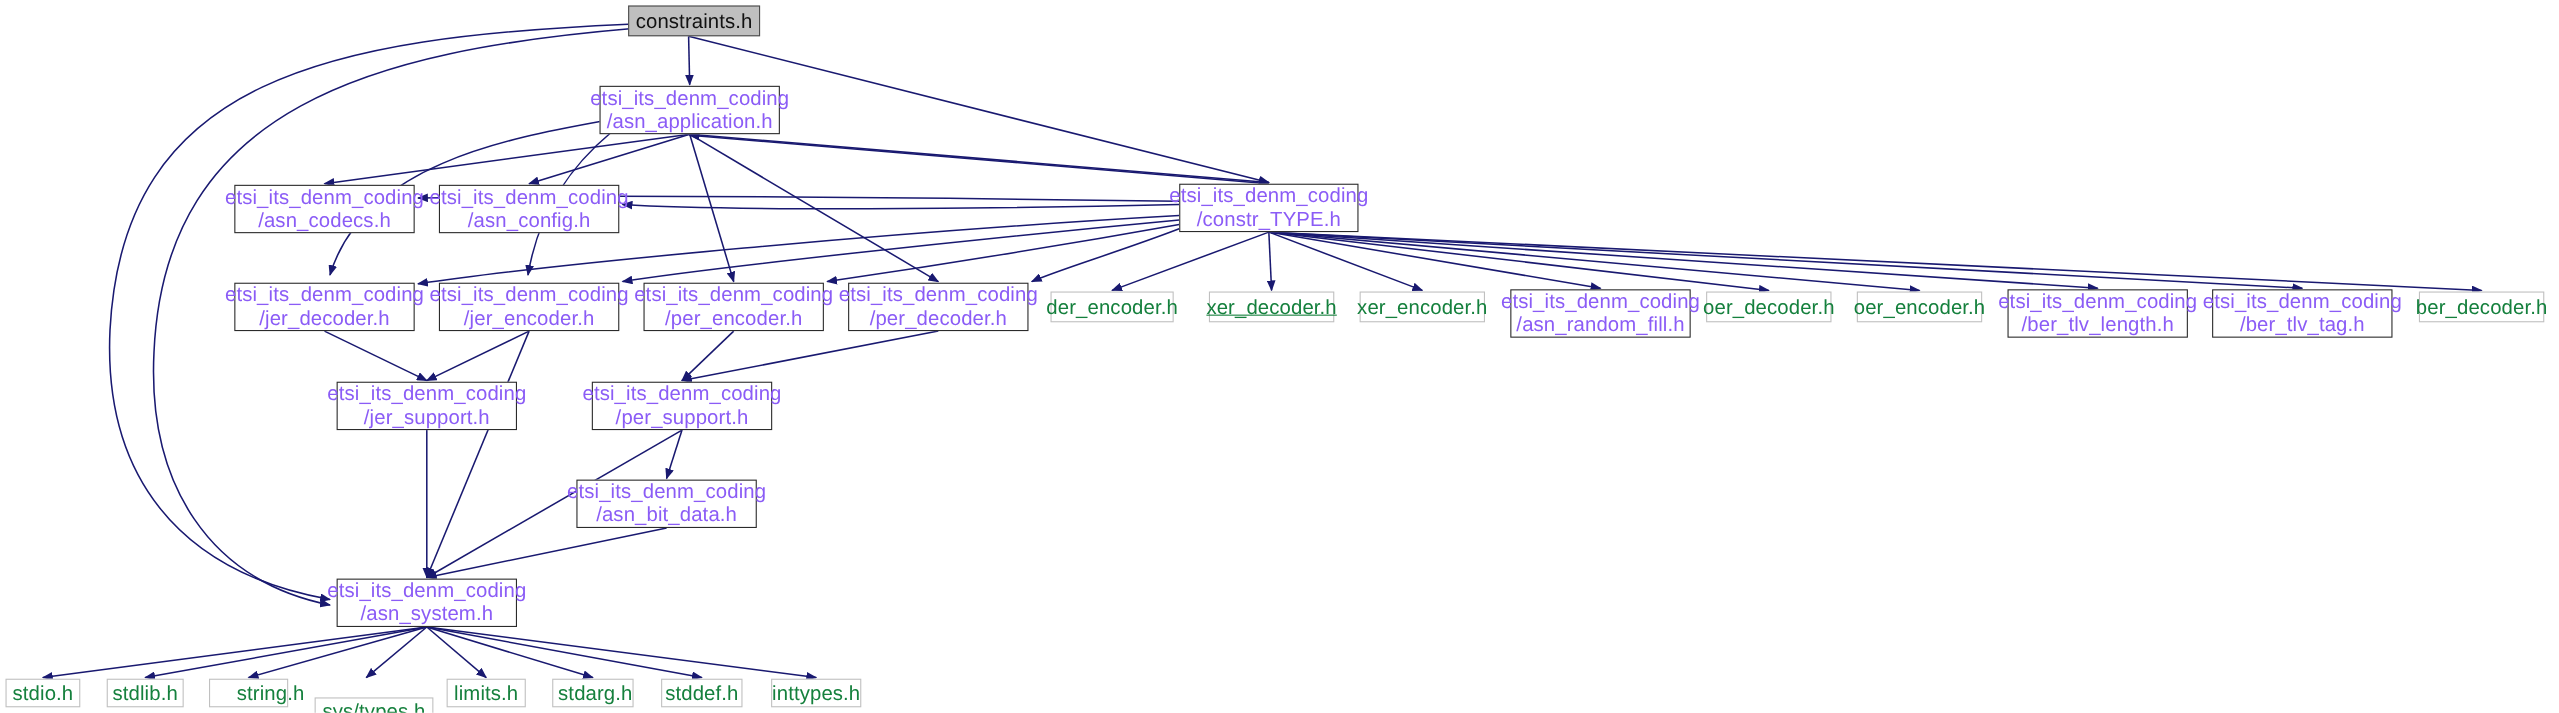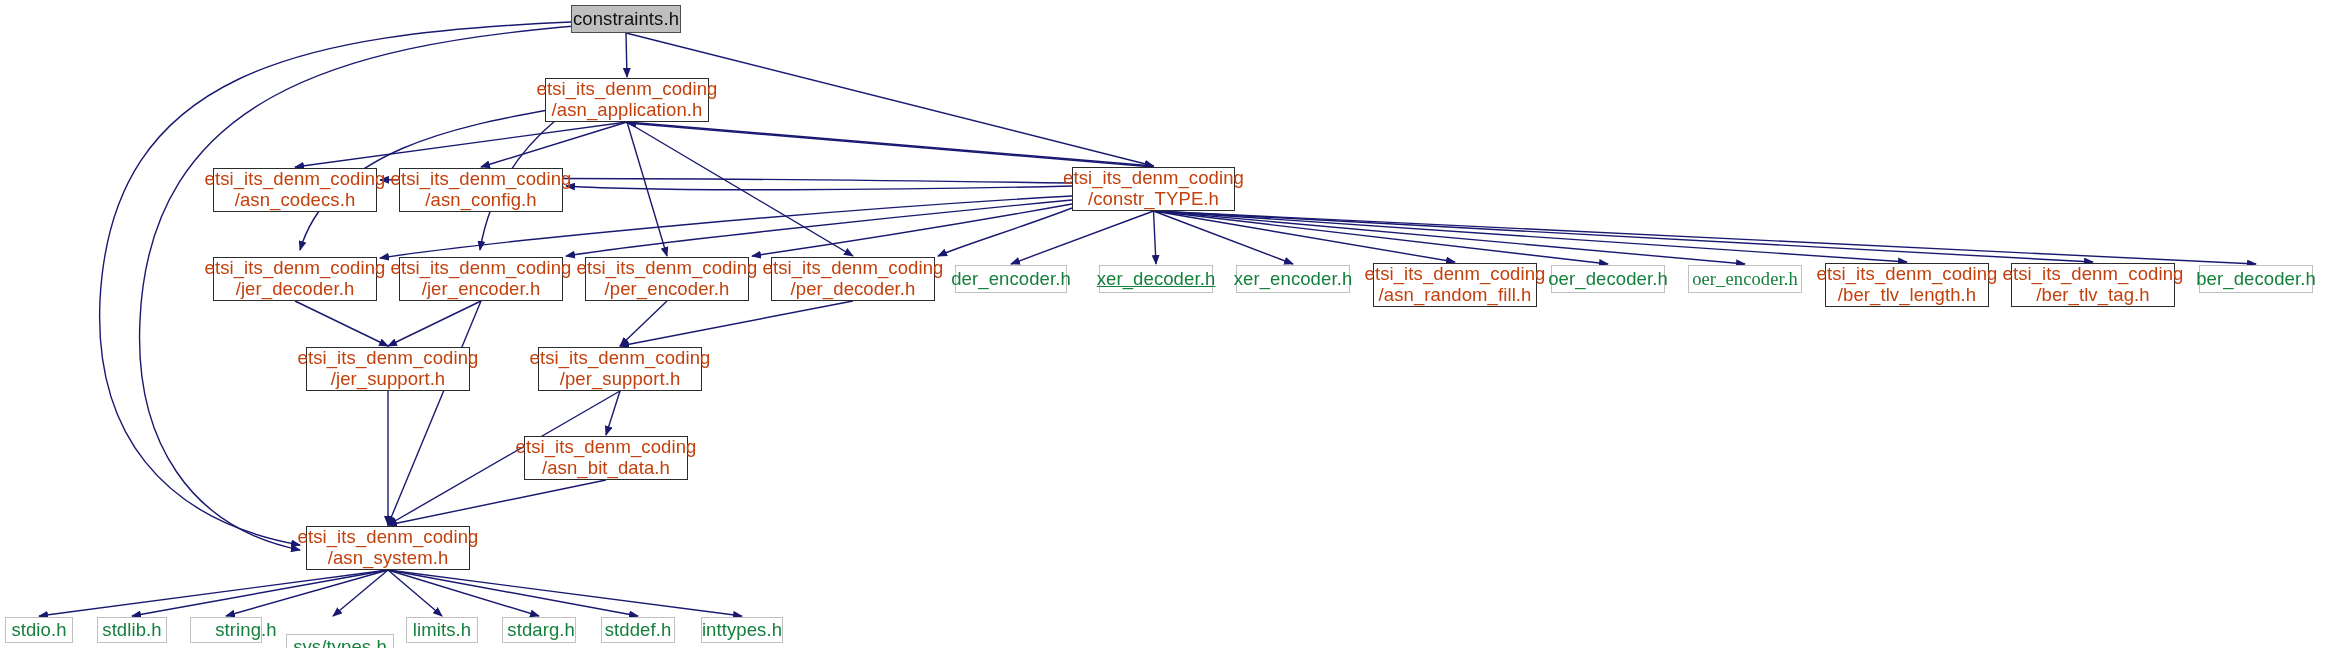--- a/index.html
+++ b/index.html
@@ -2,21 +2,21 @@
 <html><head>
 <meta charset="utf-8">
 <style>
   html,body{margin:0;padding:0;background:#ffffff;}
   body{width:2326px;height:648px;font-family:"Liberation Sans","DejaVu Sans",sans-serif;overflow:hidden;}
   #graph{position:relative;width:2326px;height:648px;background:#ffffff;}
   svg.edges{position:absolute;left:0;top:0;width:2326px;height:648px;}
   .node{position:absolute;box-sizing:border-box;display:flex;align-items:center;justify-content:center;
         text-align:center;line-height:1.12;white-space:pre-line;}
   .node.plain{background:#ffffff;border:1px solid #c0c0c0;color:#15803d;}
-  .node.strong{background:#ffffff;border:1.6px solid #2b2b2b;color:#c2410c;}
+  .node.strong{background:#ffffff;border:1.6px solid #2b2b2b;color:#8b5cf6;}
   .node.current{background:#bfbfbf;border:1.6px solid #4d4d4d;color:#111111;}
   .label{font-size:18.5px;letter-spacing:.1px;}
 </style>
 </head>
 <body>
 
 <div id="graph">
   <svg class="edges" viewBox="0 0 2326 648">
     <defs>
       <marker id="arrow" markerWidth="10" markerHeight="8" refX="9" refY="4" orient="auto" markerUnits="userSpaceOnUse">
@@ -64,21 +64,21 @@
         <line x1="388" y1="570" x2="132" y2="616" stroke="#191970" stroke-width="1.4" marker-end="url(#arrow)"></line>
         <line x1="388" y1="570" x2="226" y2="616" stroke="#191970" stroke-width="1.4" marker-end="url(#arrow)"></line>
         <line x1="388" y1="570" x2="333" y2="616" stroke="#191970" stroke-width="1.4" marker-end="url(#arrow)"></line>
         <line x1="388" y1="570" x2="442" y2="616" stroke="#191970" stroke-width="1.4" marker-end="url(#arrow)"></line>
         <line x1="388" y1="570" x2="539" y2="616" stroke="#191970" stroke-width="1.4" marker-end="url(#arrow)"></line>
         <line x1="388" y1="570" x2="638" y2="616" stroke="#191970" stroke-width="1.4" marker-end="url(#arrow)"></line>
         <line x1="388" y1="570" x2="742" y2="616" stroke="#191970" stroke-width="1.4" marker-end="url(#arrow)"></line>
       </g>
   </svg>
   <div id="nodes-layer">
-      <div class="node current" style="left: 571px; top: 5px; width: 110px; height: 28px;"><span class="label">constraints.h</span></div>
+      <div class="node current" style="left: 571px; top: 5px; width: 120px; height: 28px;"><span class="label">constraints.h</span></div>
       <div class="node strong" style="left: 545px; top: 78px; width: 164px; height: 44px;"><span class="label">etsi_its_denm_coding
 /asn_application.h</span></div>
       <div class="node strong" style="left: 213px; top: 168px; width: 164px; height: 44px;"><span class="label">etsi_its_denm_coding
 /asn_codecs.h</span></div>
       <div class="node strong" style="left: 399px; top: 168px; width: 164px; height: 44px;"><span class="label">etsi_its_denm_coding
 /asn_config.h</span></div>
       <div class="node strong" style="left: 1072px; top: 167px; width: 163px; height: 44px;"><span class="label">etsi_its_denm_coding
 /constr_TYPE.h</span></div>
       <div class="node strong" style="left: 213px; top: 257px; width: 164px; height: 44px;"><span class="label">etsi_its_denm_coding
 /jer_decoder.h</span></div>
@@ -87,21 +87,21 @@
       <div class="node strong" style="left: 585px; top: 257px; width: 164px; height: 44px;"><span class="label">etsi_its_denm_coding
 /per_encoder.h</span></div>
       <div class="node strong" style="left: 771px; top: 257px; width: 164px; height: 44px;"><span class="label">etsi_its_denm_coding
 /per_decoder.h</span></div>
       <div class="node plain" style="left: 955px; top: 265px; width: 112px; height: 28px;"><span class="label">der_encoder.h</span></div>
       <div class="node plain" style="left: 1099px; top: 265px; width: 114px; height: 28px; text-decoration: underline;"><span class="label">xer_decoder.h</span></div>
       <div class="node plain" style="left: 1236px; top: 265px; width: 114px; height: 28px;"><span class="label">xer_encoder.h</span></div>
       <div class="node strong" style="left: 1373px; top: 263px; width: 164px; height: 44px;"><span class="label">etsi_its_denm_coding
 /asn_random_fill.h</span></div>
       <div class="node plain" style="left: 1551px; top: 265px; width: 114px; height: 28px; align-items: center;"><span class="label">oer_decoder.h</span></div>
-      <div class="node plain" style="left: 1688px; top: 265px; width: 114px; height: 28px; font-family: Liberation Serif, serif;"><span class="label">oer_encoder.h</span></div>
+      <div class="node plain" style="left: 1688px; top: 265px; width: 114px; height: 28px;"><span class="label">oer_encoder.h</span></div>
       <div class="node strong" style="left: 1825px; top: 263px; width: 164px; height: 44px;"><span class="label">etsi_its_denm_coding
 /ber_tlv_length.h</span></div>
       <div class="node strong" style="left: 2011px; top: 263px; width: 164px; height: 44px;"><span class="label">etsi_its_denm_coding
 /ber_tlv_tag.h</span></div>
       <div class="node plain" style="left: 2199px; top: 265px; width: 114px; height: 28px;"><span class="label">ber_decoder.h</span></div>
       <div class="node strong" style="left: 306px; top: 347px; width: 164px; height: 44px;"><span class="label">etsi_its_denm_coding
 /jer_support.h</span></div>
       <div class="node strong" style="left: 538px; top: 347px; width: 164px; height: 44px;"><span class="label">etsi_its_denm_coding
 /per_support.h</span></div>
       <div class="node strong" style="left: 524px; top: 436px; width: 164px; height: 44px;"><span class="label">etsi_its_denm_coding

